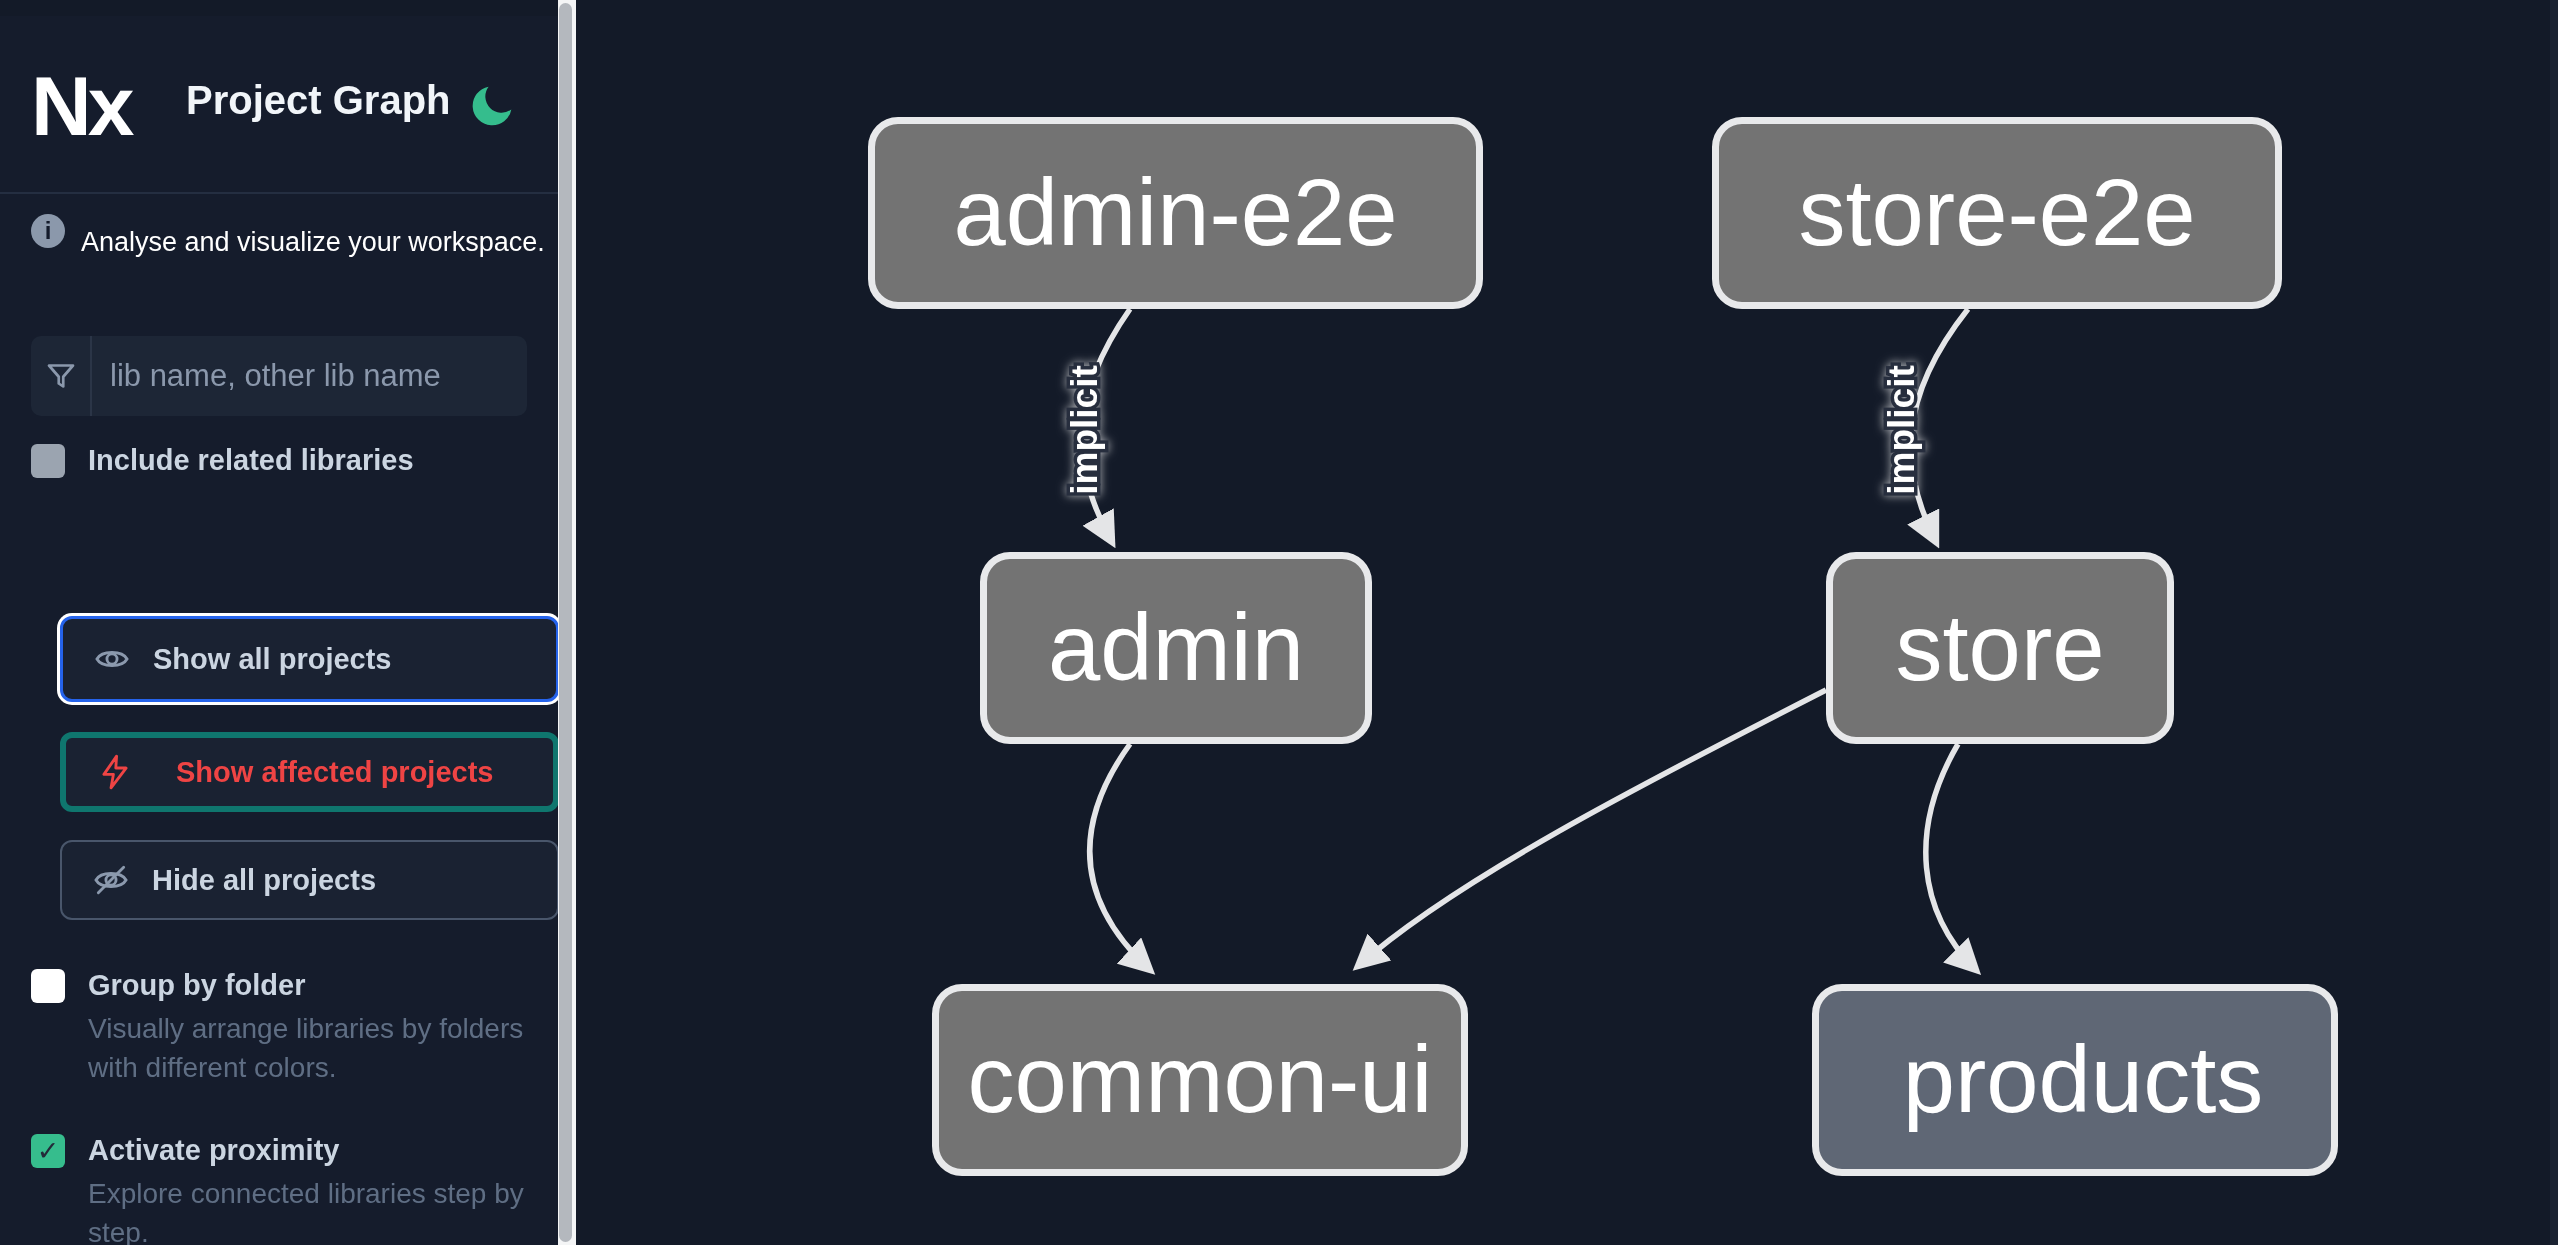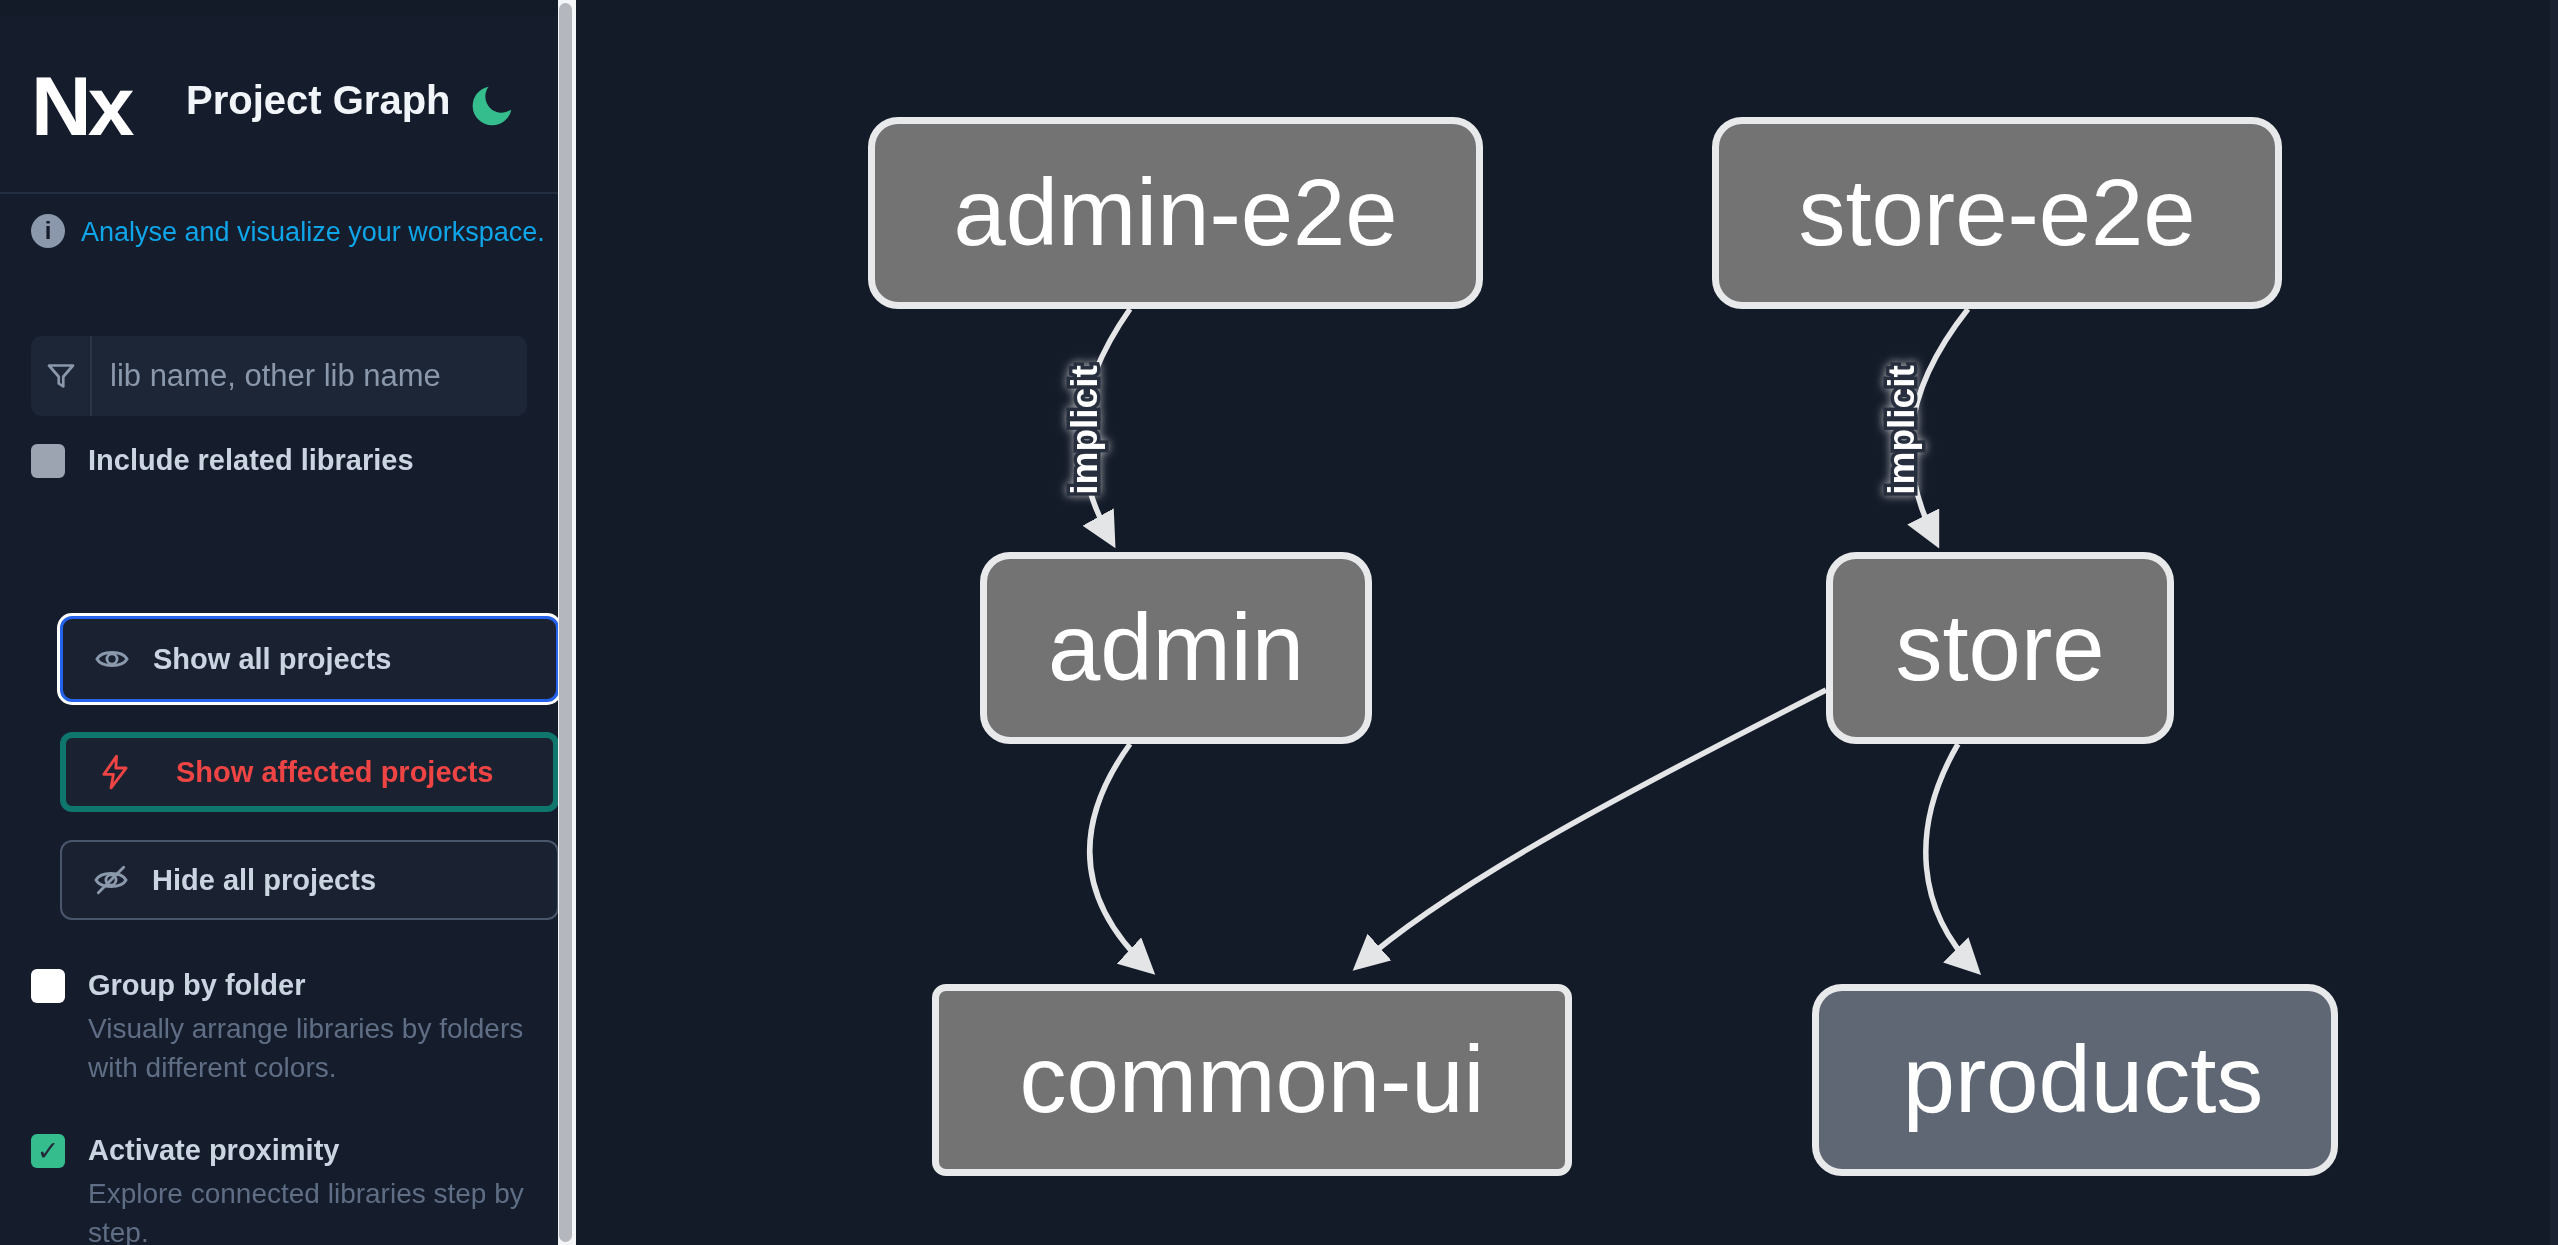--- a/index.html
+++ b/index.html
@@ -9,21 +9,21 @@
 
   
   .sidebar { position:absolute; left:0; top:16px; width:558px; height:1245px; background:#151c2c; z-index:5; }
   .sb-header { position:absolute; left:0; top:0; width:558px; height:178px; border-bottom:2px solid #242e41; }
   .logo { position:absolute; left:31px; top:48px; color:#ffffff; font-weight:900; letter-spacing:-4px; font-size:84px; line-height:84px; }
   .sb-title { position:absolute; left:186px; top:62px; font-size:40px; font-weight:700; color:#f1f5f9; }
   .moon { position:absolute; left:468px; top:62px; width:52px; height:52px; cursor:pointer; }
 
   .info-row { position:absolute; left:31px; top:198px; display:flex; align-items:flex-start; }
   .info-icon { width:34px; height:34px; border-radius:50%; background:#8b98ab; color:#141b2b; font-weight:800; font-size:24px; display:flex; align-items:center; justify-content:center; flex:0 0 auto; }
-  .info-text { margin-left:16px; margin-top:3px; font-size:27px; color:#0ea5e9; }
+  .info-text { margin-left:16px; margin-top:13px; font-size:27px; color:#ffffff; }
 
   .search { position:absolute; left:31px; top:320px; width:496px; height:80px; background:#1d2636; border-radius:10px; display:flex; align-items:stretch; overflow:hidden; }
   .search .funnel-cell { width:64px; display:flex; align-items:center; justify-content:center; border-right:2px solid #2b3547; }
   .search input { flex:1; background:transparent; border:none; outline:none; padding:0 18px; font-size:31px; color:#cbd5e1; font-family:inherit; }
   .search input::placeholder { color:#8b98ac; }
 
   .opt { position:absolute; left:31px; display:flex; align-items:flex-start; }
   .checkbox { width:34px; height:34px; border-radius:6px; flex:0 0 auto; margin-top:2px; cursor:pointer; display:flex; align-items:center; justify-content:center; font-size:27px; font-weight:900; color:#232b39; }
   .cb-gray { background:#9ba4b0; }
   .cb-white { background:#ffffff; }
@@ -88,21 +88,21 @@
         </div>
         <div class="node node-affected" style="left: 1136px; top: 117px; width: 570px; height: 192px;">
           <span class="nlbl">store-e2e</span>
         </div>
         <div class="node node-affected" style="left: 404px; top: 552px; width: 392px; height: 192px;">
           <span class="nlbl">admin</span>
         </div>
         <div class="node node-affected" style="left: 1250px; top: 552px; width: 348px; height: 192px;">
           <span class="nlbl">store</span>
         </div>
-        <div class="node node-affected" style="left: 356px; top: 984px; width: 640px; height: 192px; border-radius: 14px;">
+        <div class="node node-affected" style="left: 356px; top: 984px; width: 536px; height: 192px;">
           <span class="nlbl">common-ui</span>
         </div>
         <div class="node node-regular" style="left: 1236px; top: 984px; width: 526px; height: 192px;">
           <span class="nlbl">products</span>
         </div>
       </div>
 
   </div>
 
   <aside class="sidebar">

